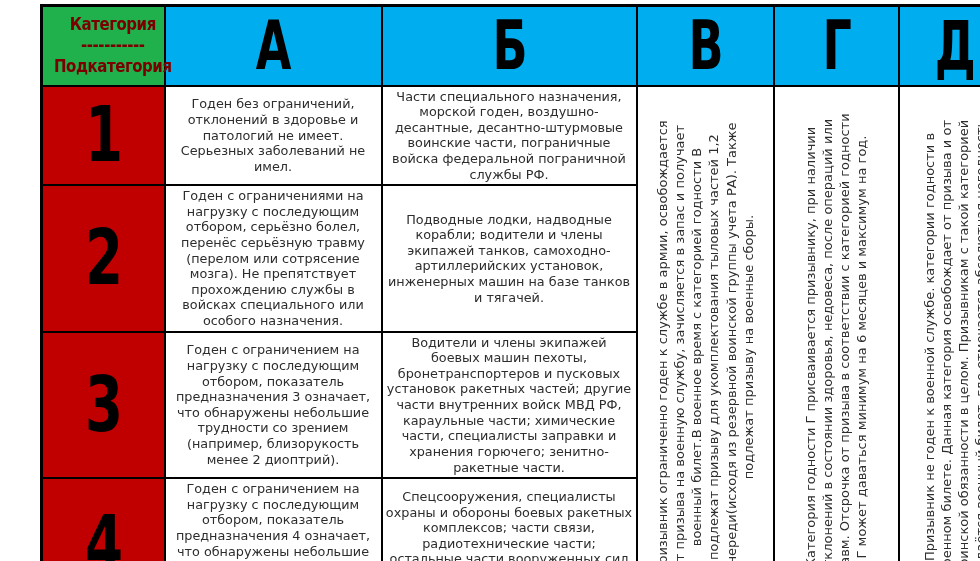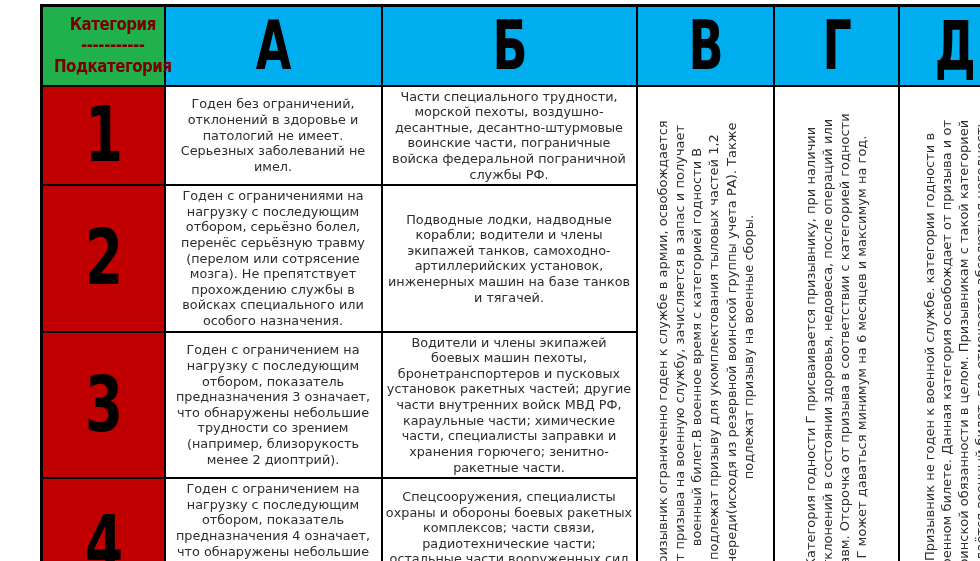--- a/index.html
+++ b/index.html
@@ -65,21 +65,21 @@
       <td class="colhead">
         <span class="bigletter">Д</span>
       </td>
     </tr>
 
     <tr style="height:93px">
       <td class="rowhead">
         <span class="bignum">1</span>
       </td>
       <td>Годен без ограничений, отклонений в здоровье и патологий не имеет. Серьезных заболеваний не имел.</td>
-      <td>Части специального трудности, морской пехоты, воздушно-десантные, десантно-штурмовые воинские части, пограничные войска федеральной пограничной службы РФ.</td>
+      <td>Части специального назначения, морской годен, воздушно-десантные, десантно-штурмовые воинские части, пограничные войска федеральной пограничной службы РФ.</td>
       <td class="vcell" rowspan="4">
         <div class="vtext">Призывник ограниченно годен к службе в армии, освобождается от призыва на военную службу, зачисляется в запас и получает военный билет.В военное время с категорией годности В подлежат призыву для укомплектования тыловых частей 1,2 очереди(исходя из резервной воинской группы учета РА). Также подлежат призыву на военные сборы.</div>
       </td>
       <td class="vcell" rowspan="4">
         <div class="vtext">Категория годности Г присваивается призывнику, при наличии отклонений в состоянии здоровья, недовеса, после операций или травм. Отсрочка от призыва в соответствии с категорией годности Г может даваться минимум на 6 месяцев и максимум на год.</div>
       </td>
       <td class="vcell" rowspan="4">
         <div class="vtext">Призывник не годен к военной службе. категории годности в военном билете. Данная категория освобождает от призыва и от воинской обязанности в целом. Призывникам с такой категорией выдаётся военный билет, где отмечается абсолютная негодность.</div>
       </td>
     </tr>

